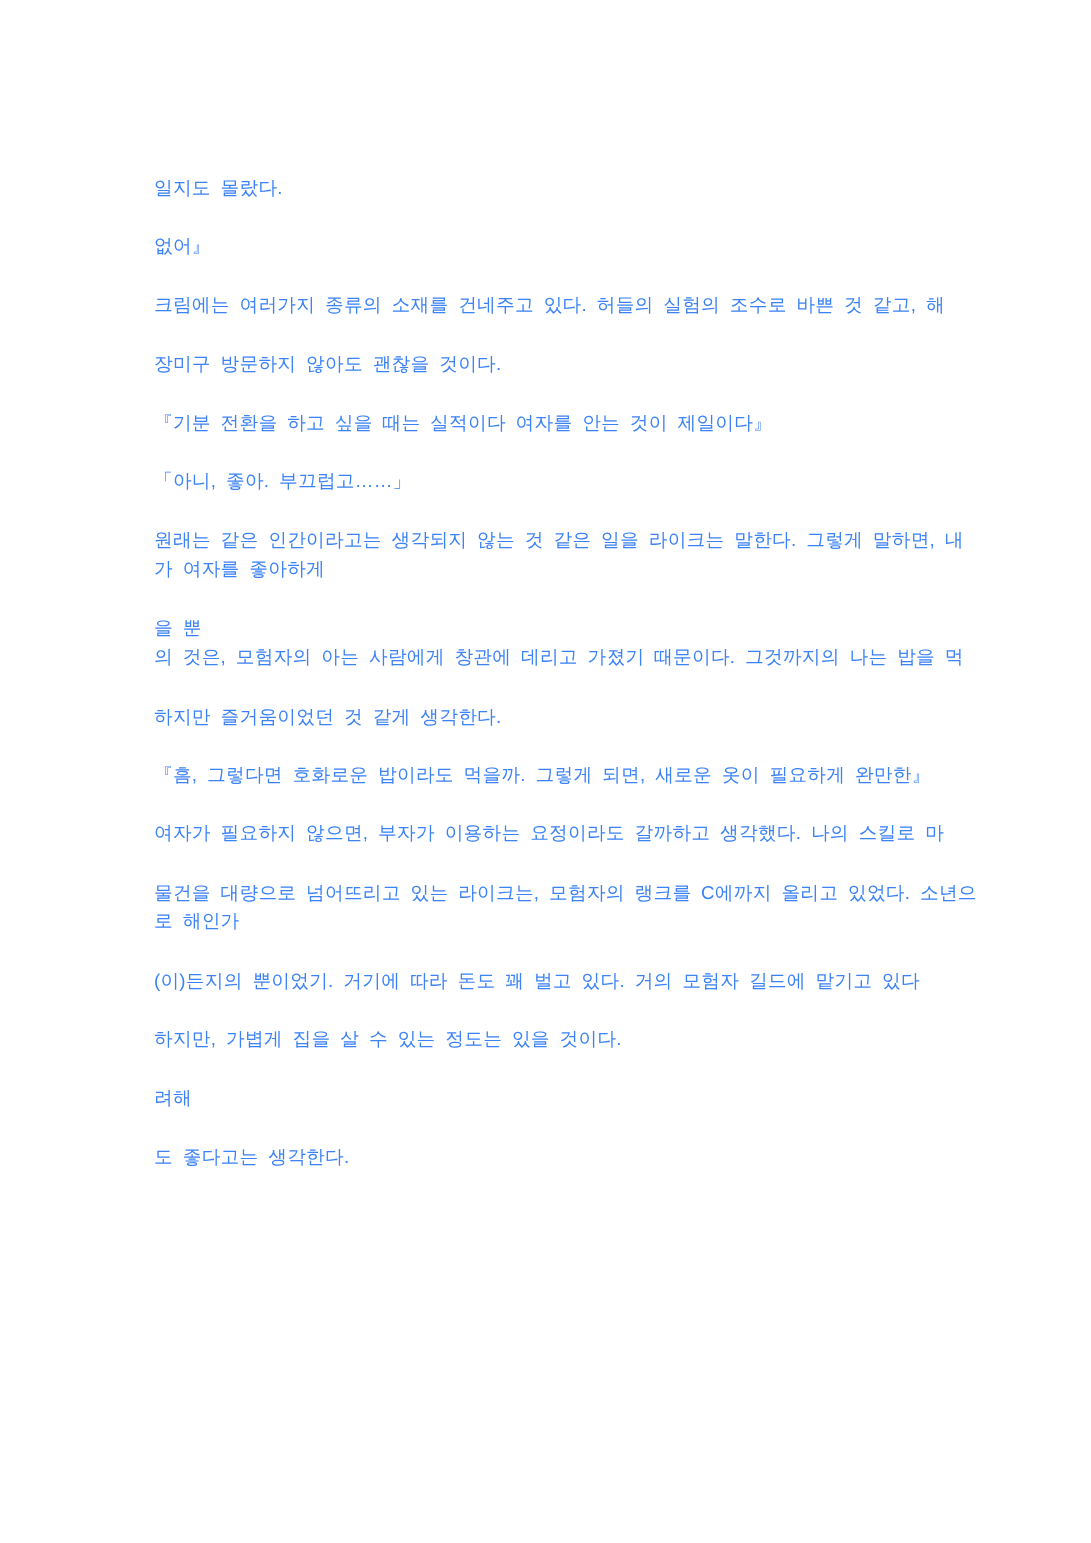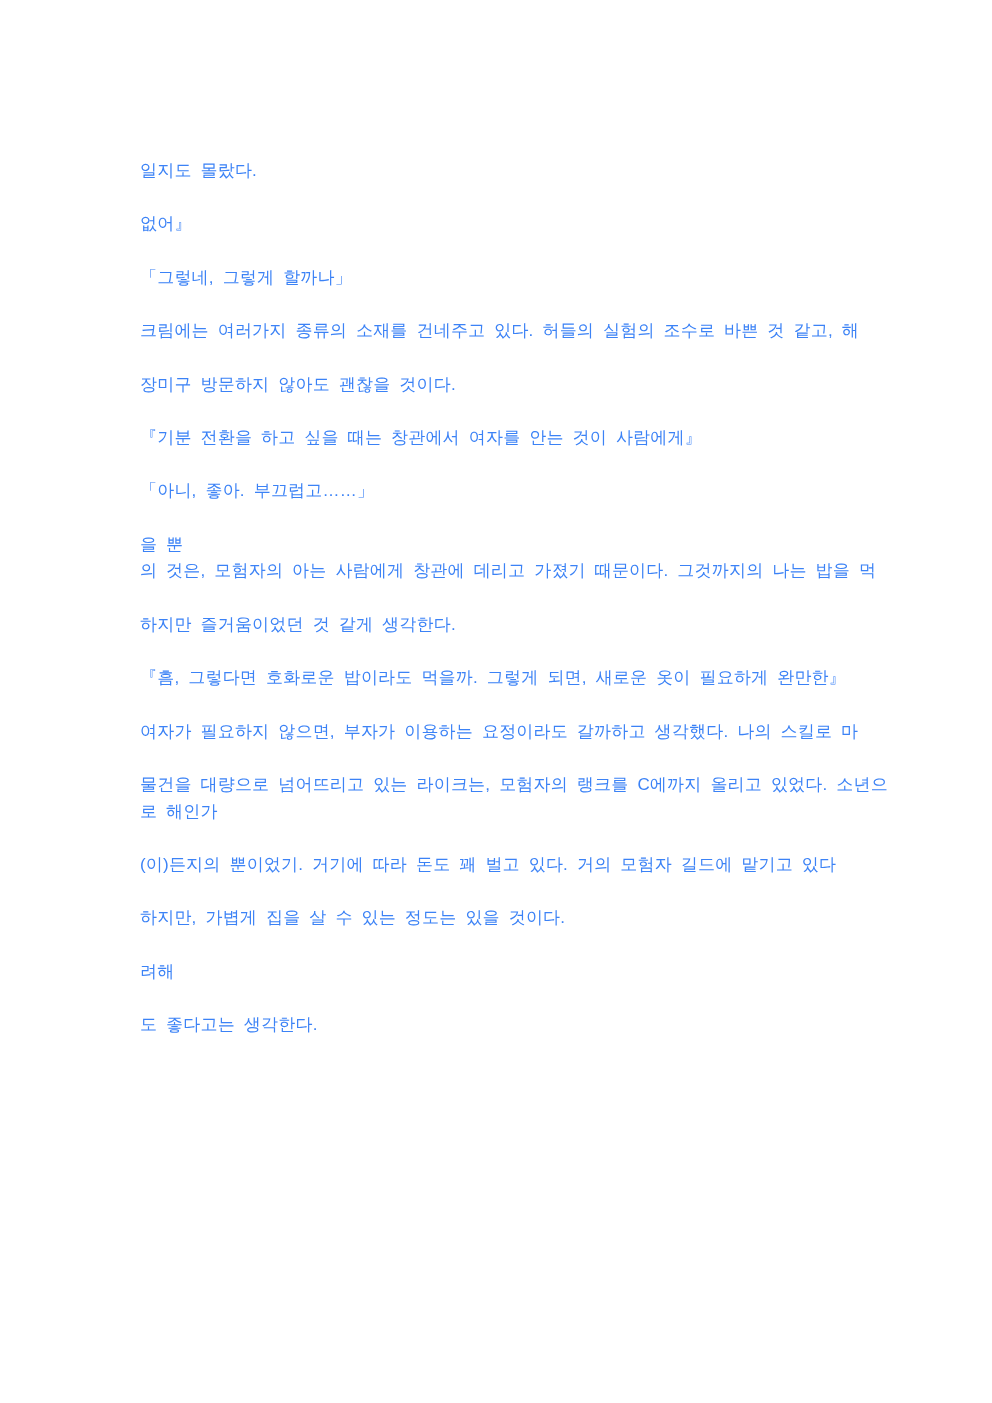--- a/index.html
+++ b/index.html
@@ -40,33 +40,34 @@
 
 <div class="page">
   <div class="text-block">
       <div class="paragraph">
         <div class="line">일지도 몰랐다.</div>
       </div>
       <div class="paragraph">
         <div class="line">없어』</div>
       </div>
       <div class="paragraph">
-        <div class="line">「그렇네, 그렇게 할까나」</div>
-      </div>
-      <div class="paragraph">
         <div class="line">크림에는 여러가지 종류의 소재를 건네주고 있다. 허들의 실험의 조수로 바쁜 것 같고, 해</div>
       </div>
       <div class="paragraph">
         <div class="line">장미구 방문하지 않아도 괜찮을 것이다.</div>
       </div>
       <div class="paragraph">
-        <div class="line">『기분 전환을 하고 싶을 때는 창관에서 여자를 안는 것이 사람에게』</div>
+        <div class="line">『기분 전환을 하고 싶을 때는 실적이다 여자를 안는 것이 제일이다』</div>
       </div>
       <div class="paragraph">
         <div class="line">「아니, 좋아. 부끄럽고……」</div>
+      </div>
+      <div class="paragraph">
+        <div class="line">원래는 같은 인간이라고는 생각되지 않는 것 같은 일을 라이크는 말한다. 그렇게 말하면, 내</div>
+        <div class="line">가 여자를 좋아하게</div>
       </div>
       <div class="paragraph">
         <div class="line">을 뿐</div>
         <div class="line">의 것은, 모험자의 아는 사람에게 창관에 데리고 가졌기 때문이다. 그것까지의 나는 밥을 먹</div>
       </div>
       <div class="paragraph">
         <div class="line">하지만 즐거움이었던 것 같게 생각한다.</div>
       </div>
       <div class="paragraph">
         <div class="line">『흠, 그렇다면 호화로운 밥이라도 먹을까. 그렇게 되면, 새로운 옷이 필요하게 완만한』</div>

